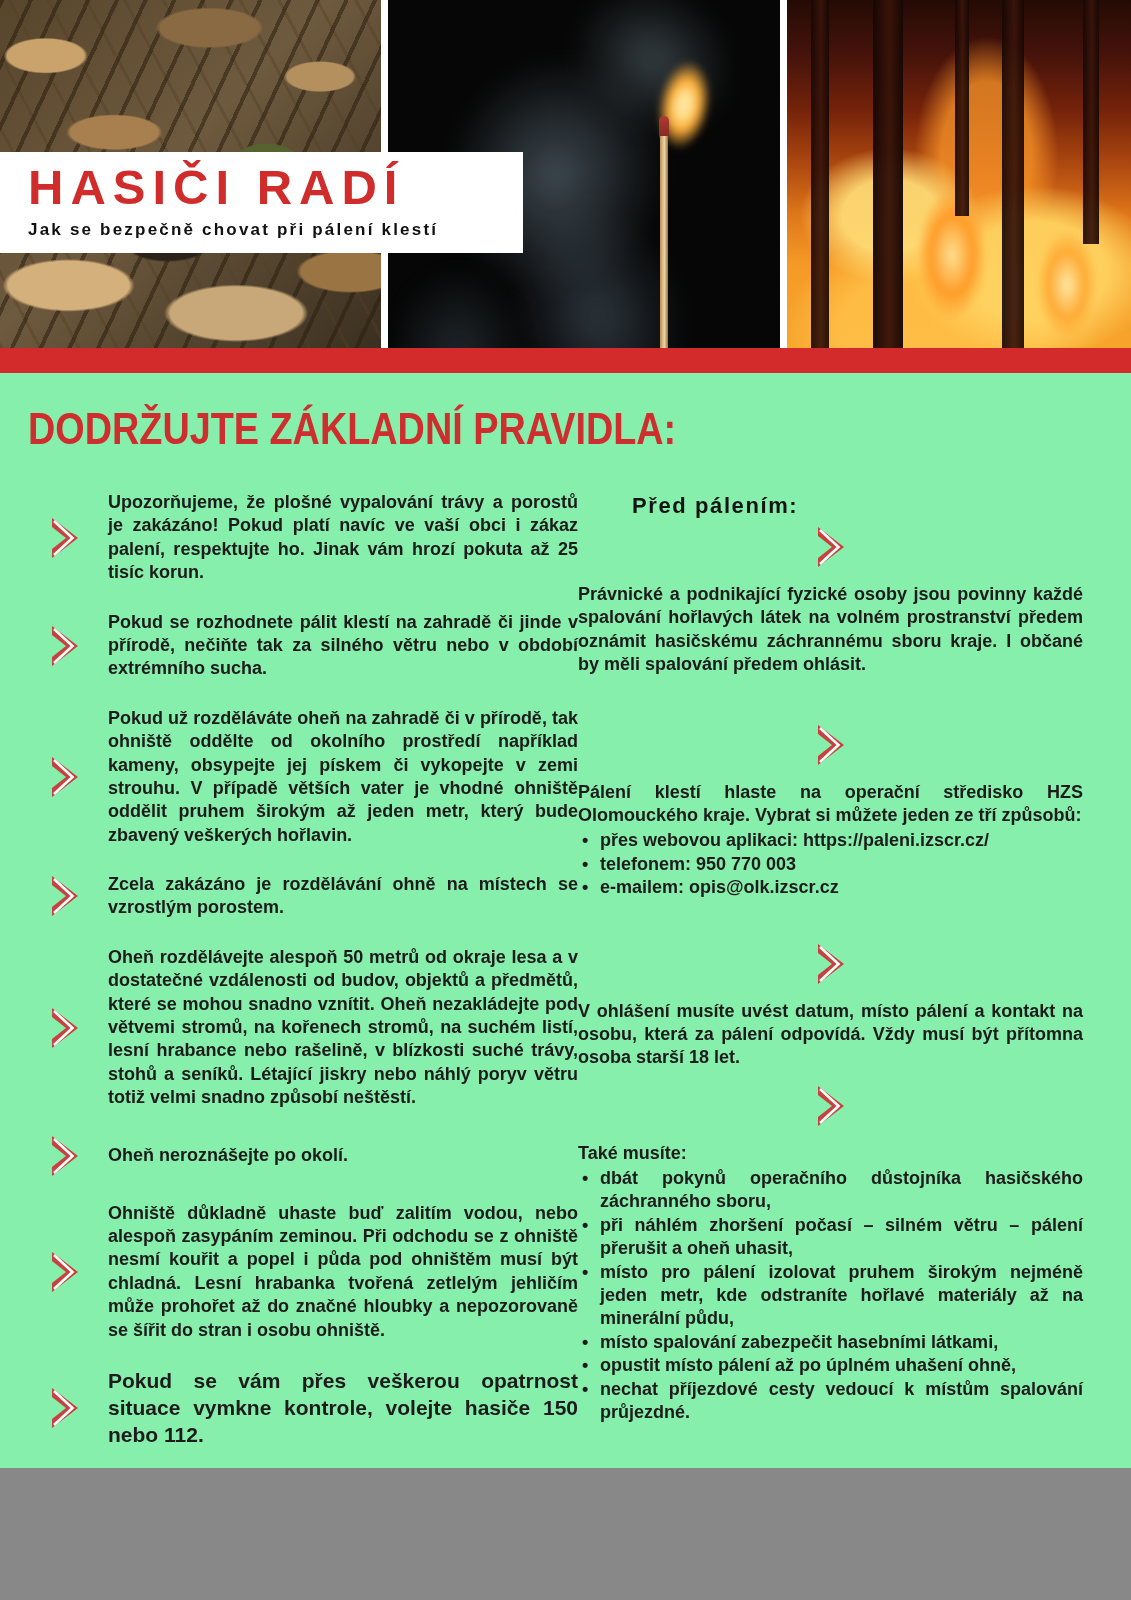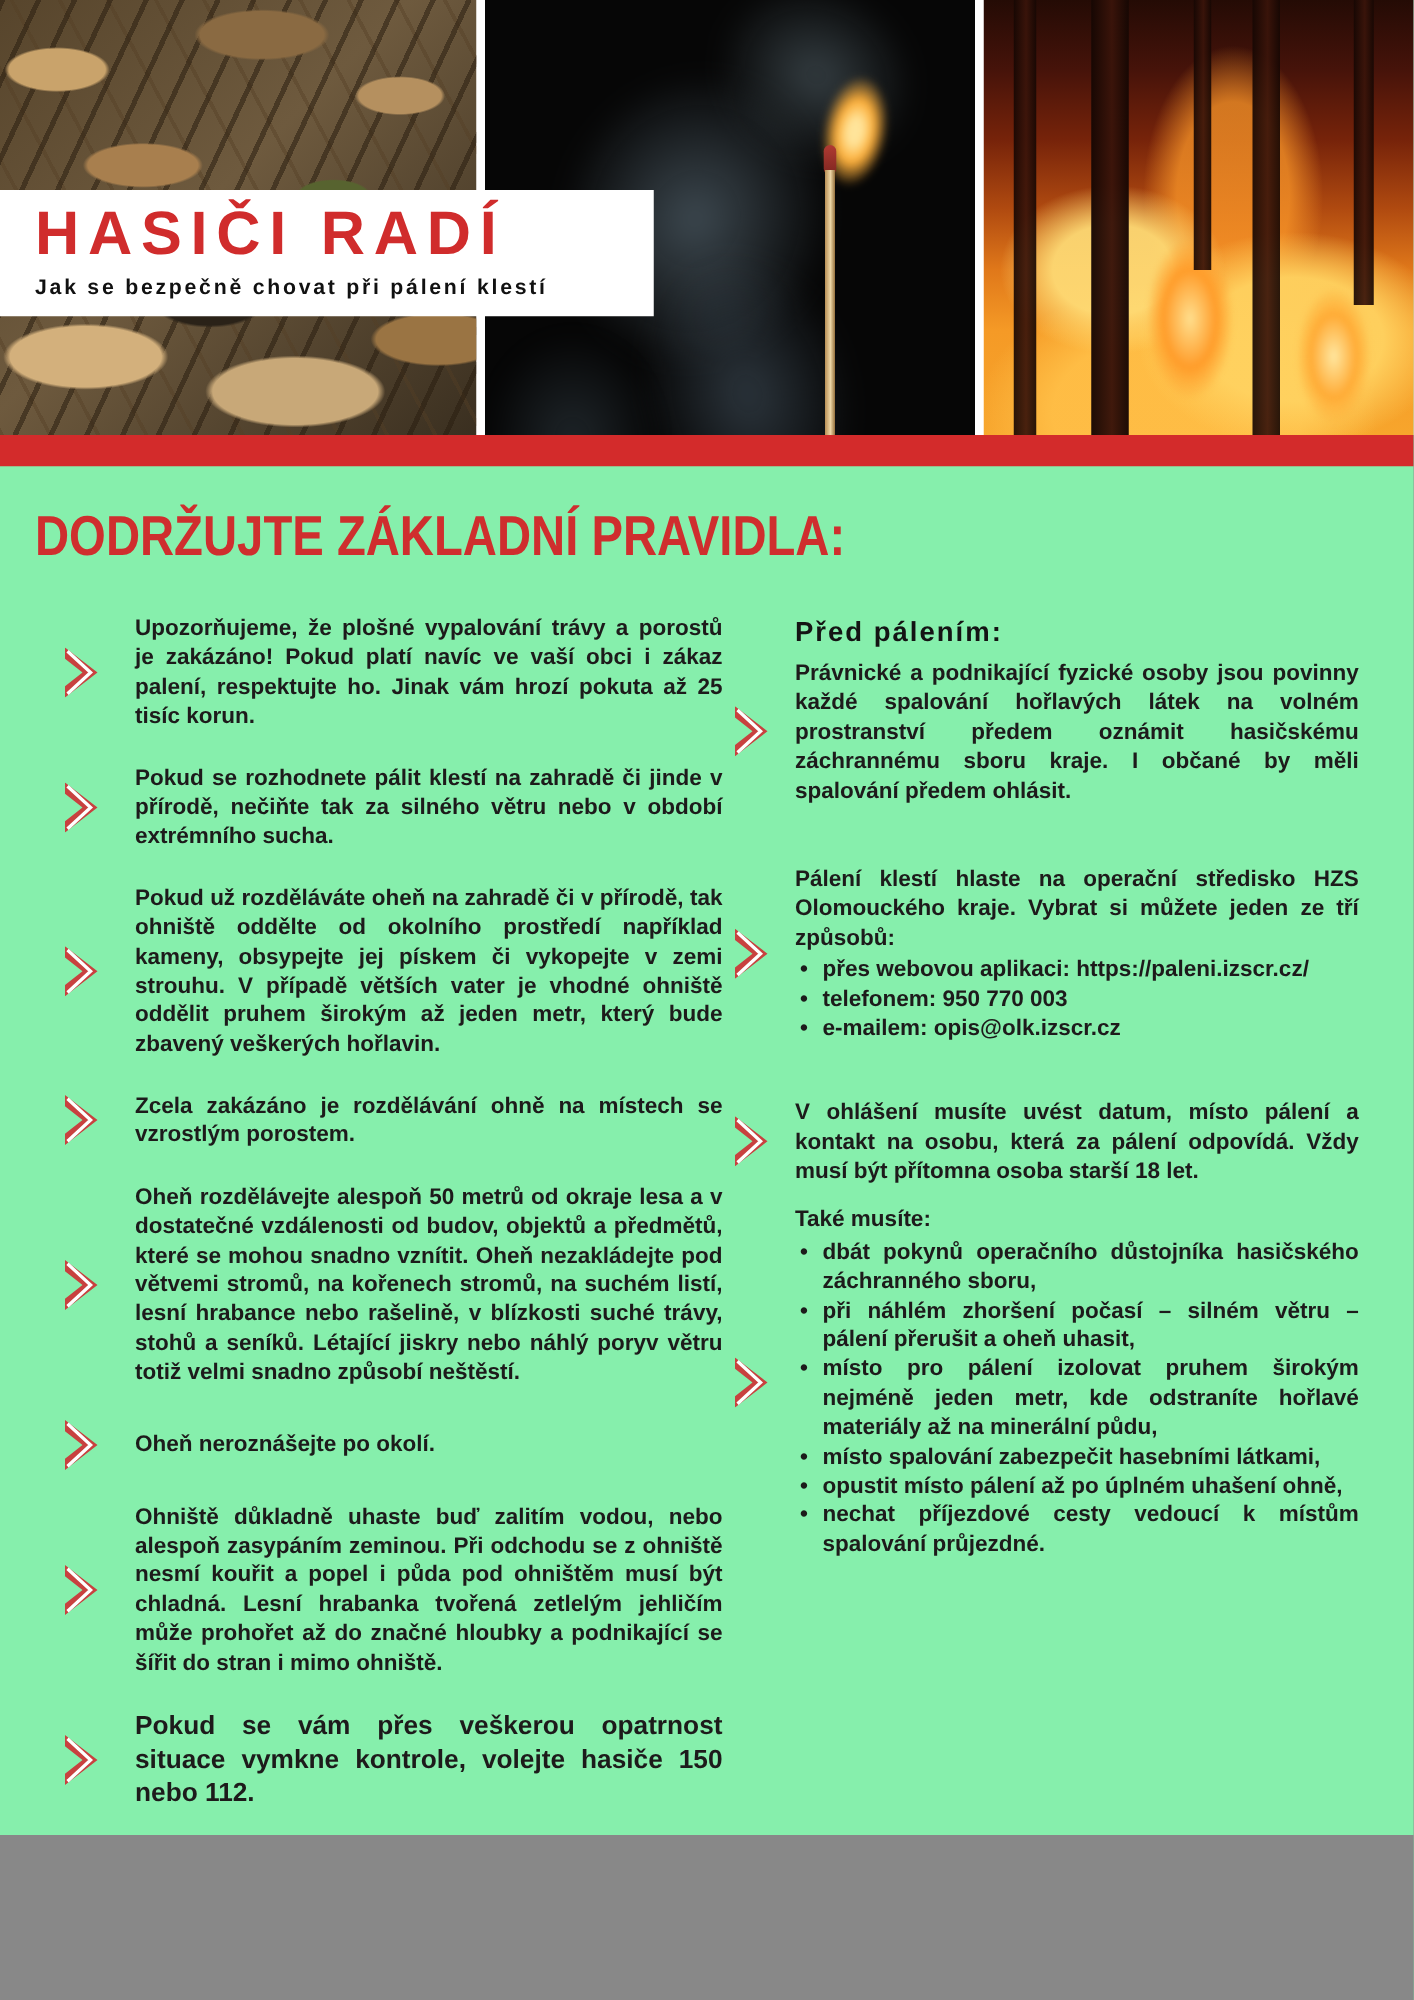--- a/index.html
+++ b/index.html
@@ -72,32 +72,32 @@
 
   .red-bar{ width:100%; height:25px; background:#d32b2b; }
 
   
   .main-heading{
     margin:30px 0 0 28px; color:#cf2e2e; font-size:45px; font-weight:bold;
     letter-spacing:0; white-space:nowrap; transform:scaleX(.84); transform-origin:left center;
   }
 
   
-  .columns{ display:flex; margin-top:26px; padding:0 44px 0 46px; justify-content:space-between; }
+  .columns{ display:flex; margin-top:26px; padding:0 44px 0 46px; }
   .col-left{ width:532px; }
   .col-right{ width:505px; }
 
   .chev{ flex:none; width:38px; display:flex; justify-content:center; }
   .rule{ display:flex; align-items:center; gap:24px; margin-bottom:26px; }
   .rule:first-of-type{ margin-top:10px; }
   .rule-text{ flex:1; text-align:justify; font-size:18px; line-height:1.3; font-weight:600; color:#1d1b1b; }
   .rule-text.bold-large{ font-weight:800; font-size:21px; line-height:1.28; }
 
   .col-right h3{ margin:12px 0 8px 54px; font-size:22px; font-weight:800; letter-spacing:1.6px; color:#141414; }
-  .block{ display:flex; align-items:center; gap:16px; }
+  .block{ display:flex; align-items:center; gap:16px;flex-direction:column; }
   .block .block-body{ flex:1; }
   .block p{ text-align:justify; font-size:18px; line-height:1.3; font-weight:600; color:#1d1b1b; }
   .block.b1{ margin-bottom:48px; }
   .block.b2{ margin-bottom:44px; }
   .block.b3{ margin-bottom:16px; }
   .must-heading{ text-align:left !important; }
   ul.dots{ list-style:none; margin-top:2px; }
   ul.dots li{ position:relative; padding-left:22px; text-align:justify;
     font-size:18px; line-height:1.3; font-weight:600; color:#1d1b1b; }
   ul.dots li::before{ content:"•"; position:absolute; left:4px; top:0; }
@@ -206,21 +206,21 @@
           <p class="rule-text">Oheň neroznášejte po okolí.</p>
         </div>
 
         <div class="rule">
           <span class="chev">
             <svg viewBox="0 0 34 40" width="34" height="40" aria-hidden="true">
               <path d="M4 0 L30 20 L4 40 L4 31 L18 20 L4 9 Z" fill="#c8413f"></path>
               <path d="M6 3 L24.5 20 L6 37" fill="none" stroke="#ffffff" stroke-width="2.6"></path>
             </svg>
           </span>
-          <p class="rule-text">Ohniště důkladně uhaste buď zalitím vodou, nebo alespoň zasypáním zeminou. Při odchodu se z ohniště nesmí kouřit a popel i půda pod ohništěm musí být chladná. Lesní hrabanka tvořená zetlelým jehličím může prohořet až do značné hloubky a podnikající se šířit do stran i mimo ohniště.</p>
+          <p class="rule-text">Ohniště důkladně uhaste buď zalitím vodou, nebo alespoň zasypáním zeminou. Při odchodu se z ohniště nesmí kouřit a popel i půda pod ohništěm musí být chladná. Lesní hrabanka tvořená zetlelým jehličím může prohořet až do značné hloubky a nepozorovaně se šířit do stran i osobu ohniště.</p>
         </div>
 
         <div class="rule">
           <span class="chev">
             <svg viewBox="0 0 34 40" width="34" height="40" aria-hidden="true">
               <path d="M4 0 L30 20 L4 40 L4 31 L18 20 L4 9 Z" fill="#c8413f"></path>
               <path d="M6 3 L24.5 20 L6 37" fill="none" stroke="#ffffff" stroke-width="2.6"></path>
             </svg>
           </span>
           <p class="rule-text bold-large">Pokud se vám přes veškerou opatrnost situace vymkne kontrole, volejte hasiče 150 nebo 112.</p>

